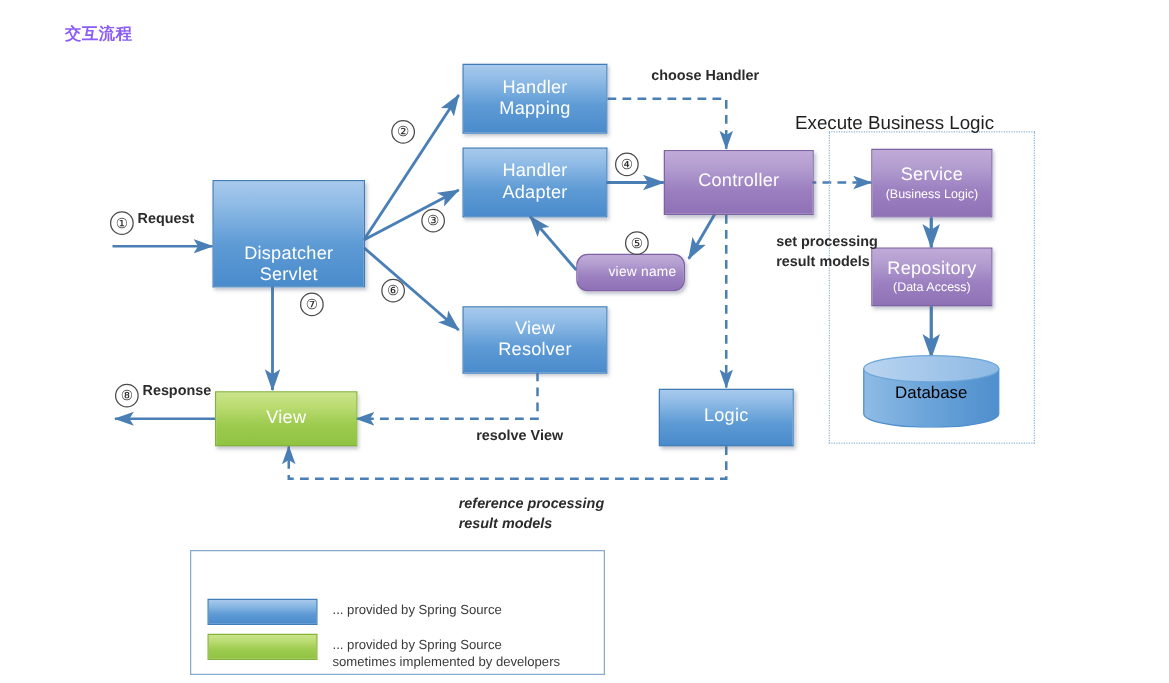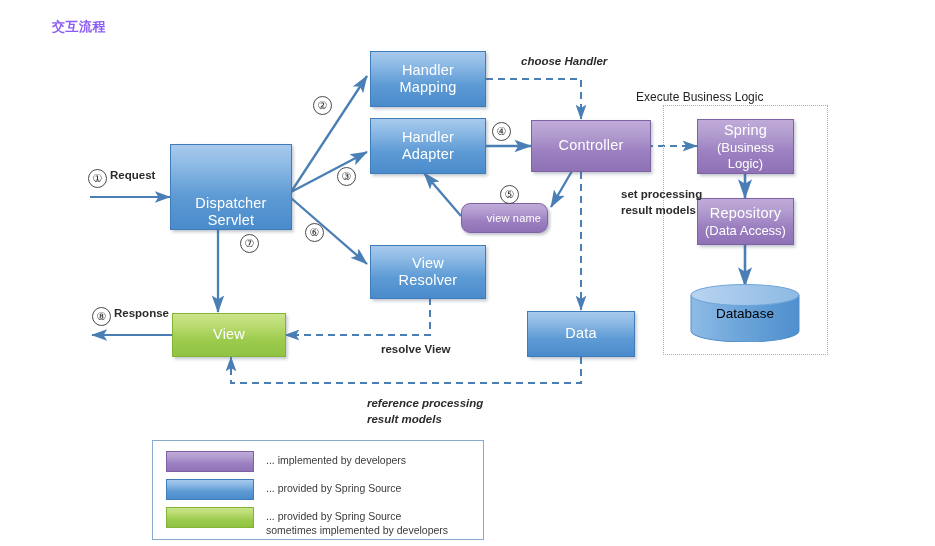--- a/index.html
+++ b/index.html
@@ -33,21 +33,21 @@
     align-items: center;
     justify-content: center;
     text-align: center;
     color: #ffffff;
     font-size: 14.5px;
     line-height: 1.18;
     letter-spacing: 0.2px;
     box-shadow: 1.5px 2px 3px rgba(90,100,120,0.38);
   }
   .node .sub {
-    font-size: 13px;
+    font-size: 10px;
     letter-spacing: 0;
     margin-top: 1px;
   }
   .blue {
     background: linear-gradient(180deg, #a8c9ec 0%, #8fbbe6 22%, #5e9bd5 60%, #4a8bcc 100%);
     border: 1px solid #3f7cb8;
   }
   .purple {
     background: linear-gradient(180deg, #c0aad8 0%, #b39ed0 25%, #9b7fc0 62%, #8f72b6 100%);
     border: 1px solid #7e62a4;
@@ -75,21 +75,21 @@
     color: #2b2b2b;
     font-size: 11px;
     display: flex;
     align-items: center;
     justify-content: center;
     background: transparent;
     font-family: "Liberation Serif", serif;
   }
   .group-label {
     position: absolute;
-    font-size: 12px;
+    font-size: 15px;
     color: #1f1f1f;
   }
   .dotted-region {
     position: absolute;
     border: 1.3px dotted #8fb8d8;
     box-sizing: border-box;
   }
   #legend {
     position: absolute;
     left: 152px; top: 440px;
@@ -206,25 +206,25 @@
 <div class="node blue" style="left:370px; top:245px; width:116px; height:54px;">
   <span>View</span>
   <span>Resolver</span>
 </div>
 
 <div class="node green" style="left:172px; top:313px; width:114px; height:44px;">
   <span>View</span>
 </div>
 
 <div class="node blue" style="left:527px; top:311px; width:108px; height:46px;">
-  <span>Data</span>
+  <span>Logic</span>
 </div>
 
 <div class="node purple" style="left:697px; top:119px; width:97px; height:55px;">
-  <span>Spring</span>
+  <span>Service</span>
   <span class="sub">(Business Logic)</span>
 </div>
 
 <div class="node purple" style="left:697px; top:198px; width:97px; height:47px;">
   <span>Repository</span>
   <span class="sub">(Data Access)</span>
 </div>
 
 <div class="db" style="left:689px; top:284px; width:112px; height:58px;">
   <svg width="112" height="58" viewBox="0 0 112 58" xmlns="http://www.w3.org/2000/svg">
@@ -242,32 +242,28 @@
 <div class="step" style="left:313px; top:96px;">②</div>
 <div class="step" style="left:337px; top:167px;">③</div>
 <div class="step" style="left:492px; top:122px;">④</div>
 <div class="step" style="left:500px; top:185px;">⑤</div>
 <div class="step" style="left:305px; top:223px;">⑥</div>
 <div class="step" style="left:240px; top:234px;">⑦</div>
 <div class="step" style="left:92px; top:307px;">⑧</div>
 
 <div class="label" style="left:110px; top:168px; font-weight:bold;">Request</div>
 <div class="label" style="left:114px; top:306px; font-weight:bold;">Response</div>
-<div class="label" style="left:521px; top:54px; font-weight:bold;font-style:italic;">choose Handler</div>
+<div class="label" style="left:521px; top:54px; font-weight:bold;">choose Handler</div>
 <div class="label" style="left:621px; top:187px; font-weight:bold;">set processing
 result models</div>
 <div class="label" style="left:381px; top:342px; font-weight:bold;">resolve View</div>
 <div class="label" style="left:367px; top:396px; font-weight:bold;font-style:italic;">reference processing
 result models</div>
 
 <div id="legend">
-  <div class="legend-row" style="left:13px; top:10px;">
-    <div class="swatch purple"></div>
-    <div class="legend-text">... implemented by developers</div>
-  </div>
   <div class="legend-row" style="left:13px; top:38px;">
     <div class="swatch blue"></div>
     <div class="legend-text">... provided by Spring Source</div>
   </div>
   <div class="legend-row" style="left:13px; top:66px;">
     <div class="swatch green"></div>
     <div class="legend-text">... provided by Spring Source
 sometimes implemented by developers</div>
   </div>
 </div>

